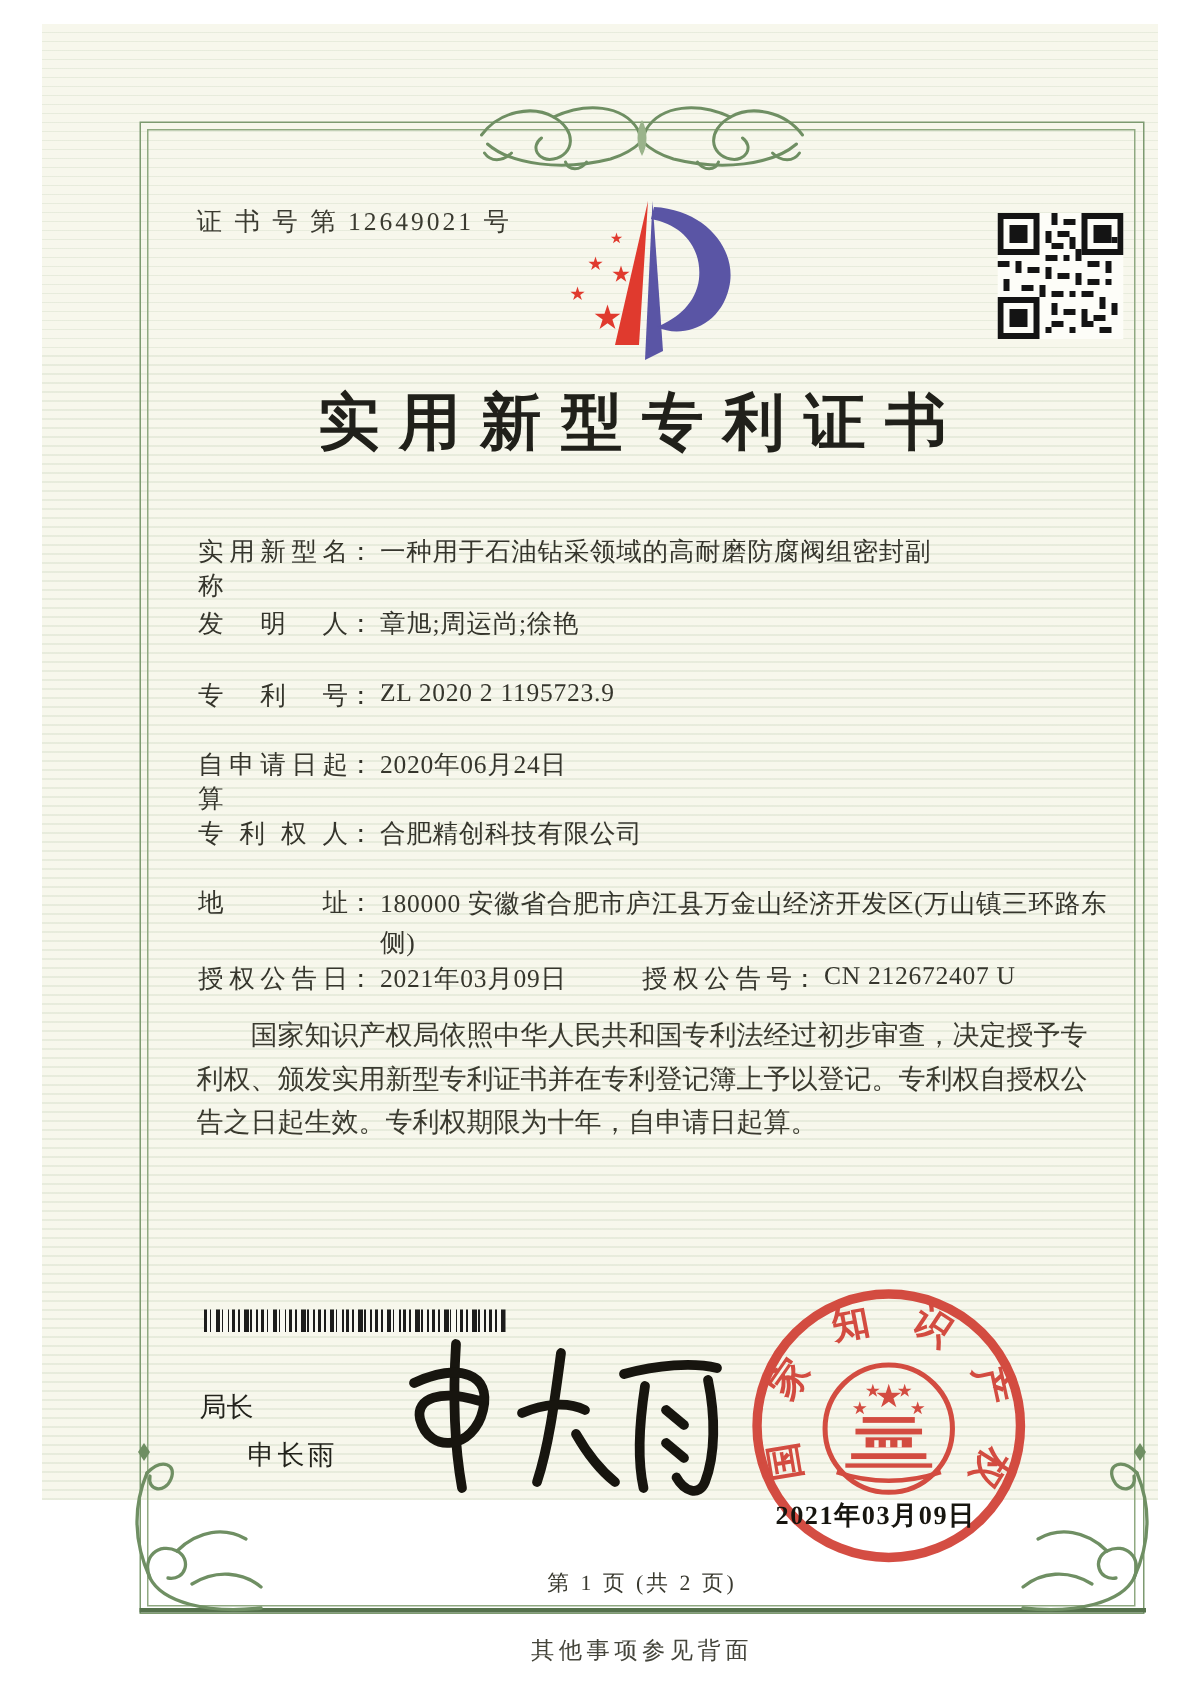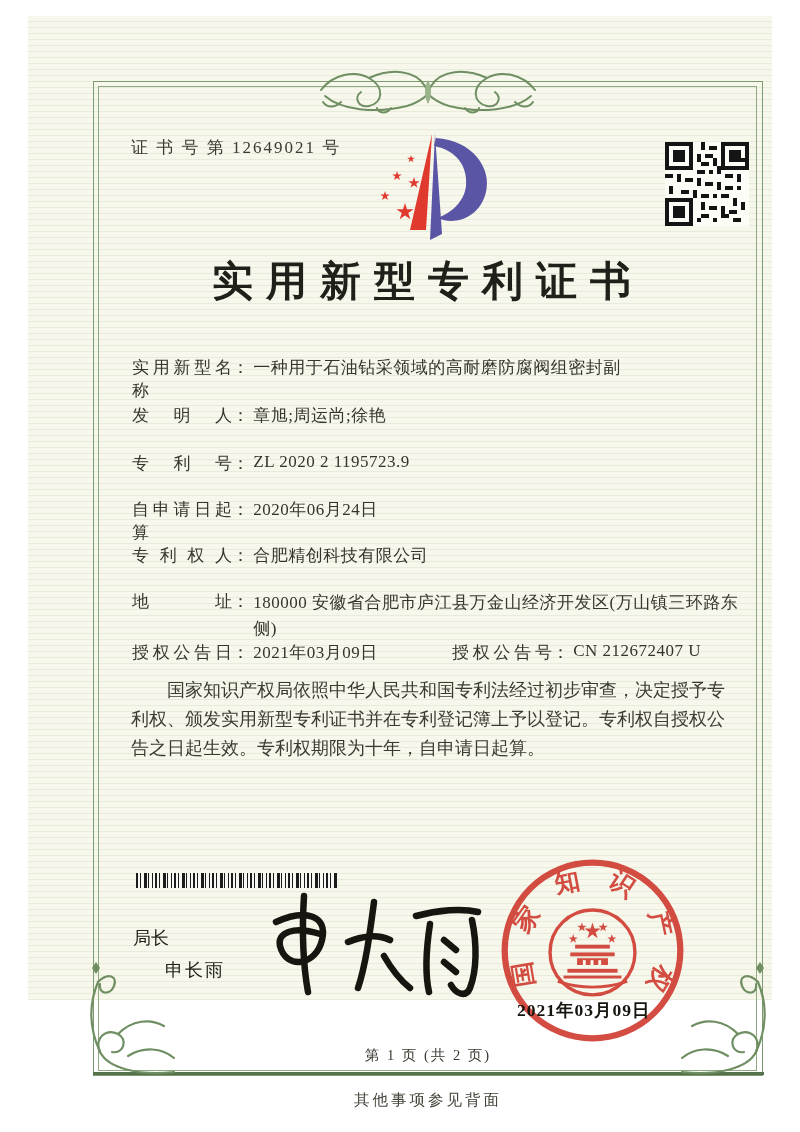--- a/index.html
+++ b/index.html
@@ -21,21 +21,21 @@
   .frame-bottom{position:absolute;left:65px;top:1056px;width:671px;height:3px;background:#55724c;}
   .abs{position:absolute;}
   .cert-no{left:103px;top:120px;font-size:17px;letter-spacing:2px;color:#3a3a30;}
   .title{left:0;top:238px;width:800px;text-align:center;font-size:41px;
     font-weight:600;letter-spacing:13px;color:#20201a;margin:0;}
   .row{left:104px;width:640px;font-size:17px;color:#35352c;}
   .row .lbl{display:inline-block;width:100px;text-align:justify;text-align-last:justify;vertical-align:top;}
   .row .col{vertical-align:top;}
   .row .val{vertical-align:top;letter-spacing:0.5px;}
   .row .val.wrap{display:inline-block;width:492px;line-height:1.55;}
-  .pair2{position:absolute;left:296px;top:0;margin-left:24px;}
+  .pair2{position:absolute;left:296px;top:0;}
   .paras{left:103px;top:660px;width:598px;font-size:18px;line-height:29px;color:#3a3a2f;}
   .paras p{margin:0;text-indent:2em;}
   .barcode{left:108px;top:857px;width:201px;height:15px;
     background:repeating-linear-gradient(90deg,
       #1c1c1c 0 2px,#f8f8f2 2px 4px,#1c1c1c 4px 5px,#f8f8f2 5px 8px,
       #1c1c1c 8px 11px,#f8f8f2 11px 12px,#1c1c1c 12px 13px,#f8f8f2 13px 16px,
       #1c1c1c 16px 17px,#f8f8f2 17px 19px);}
   .signoff-title{left:105px;top:910px;font-size:18px;color:#23231c;text-align:right;}
   .signoff-name{left:105px;top:942px;font-size:18px;letter-spacing:2px;color:#23231c;margin-left:32px;}
   .signature{left:220px;top:866px;}

